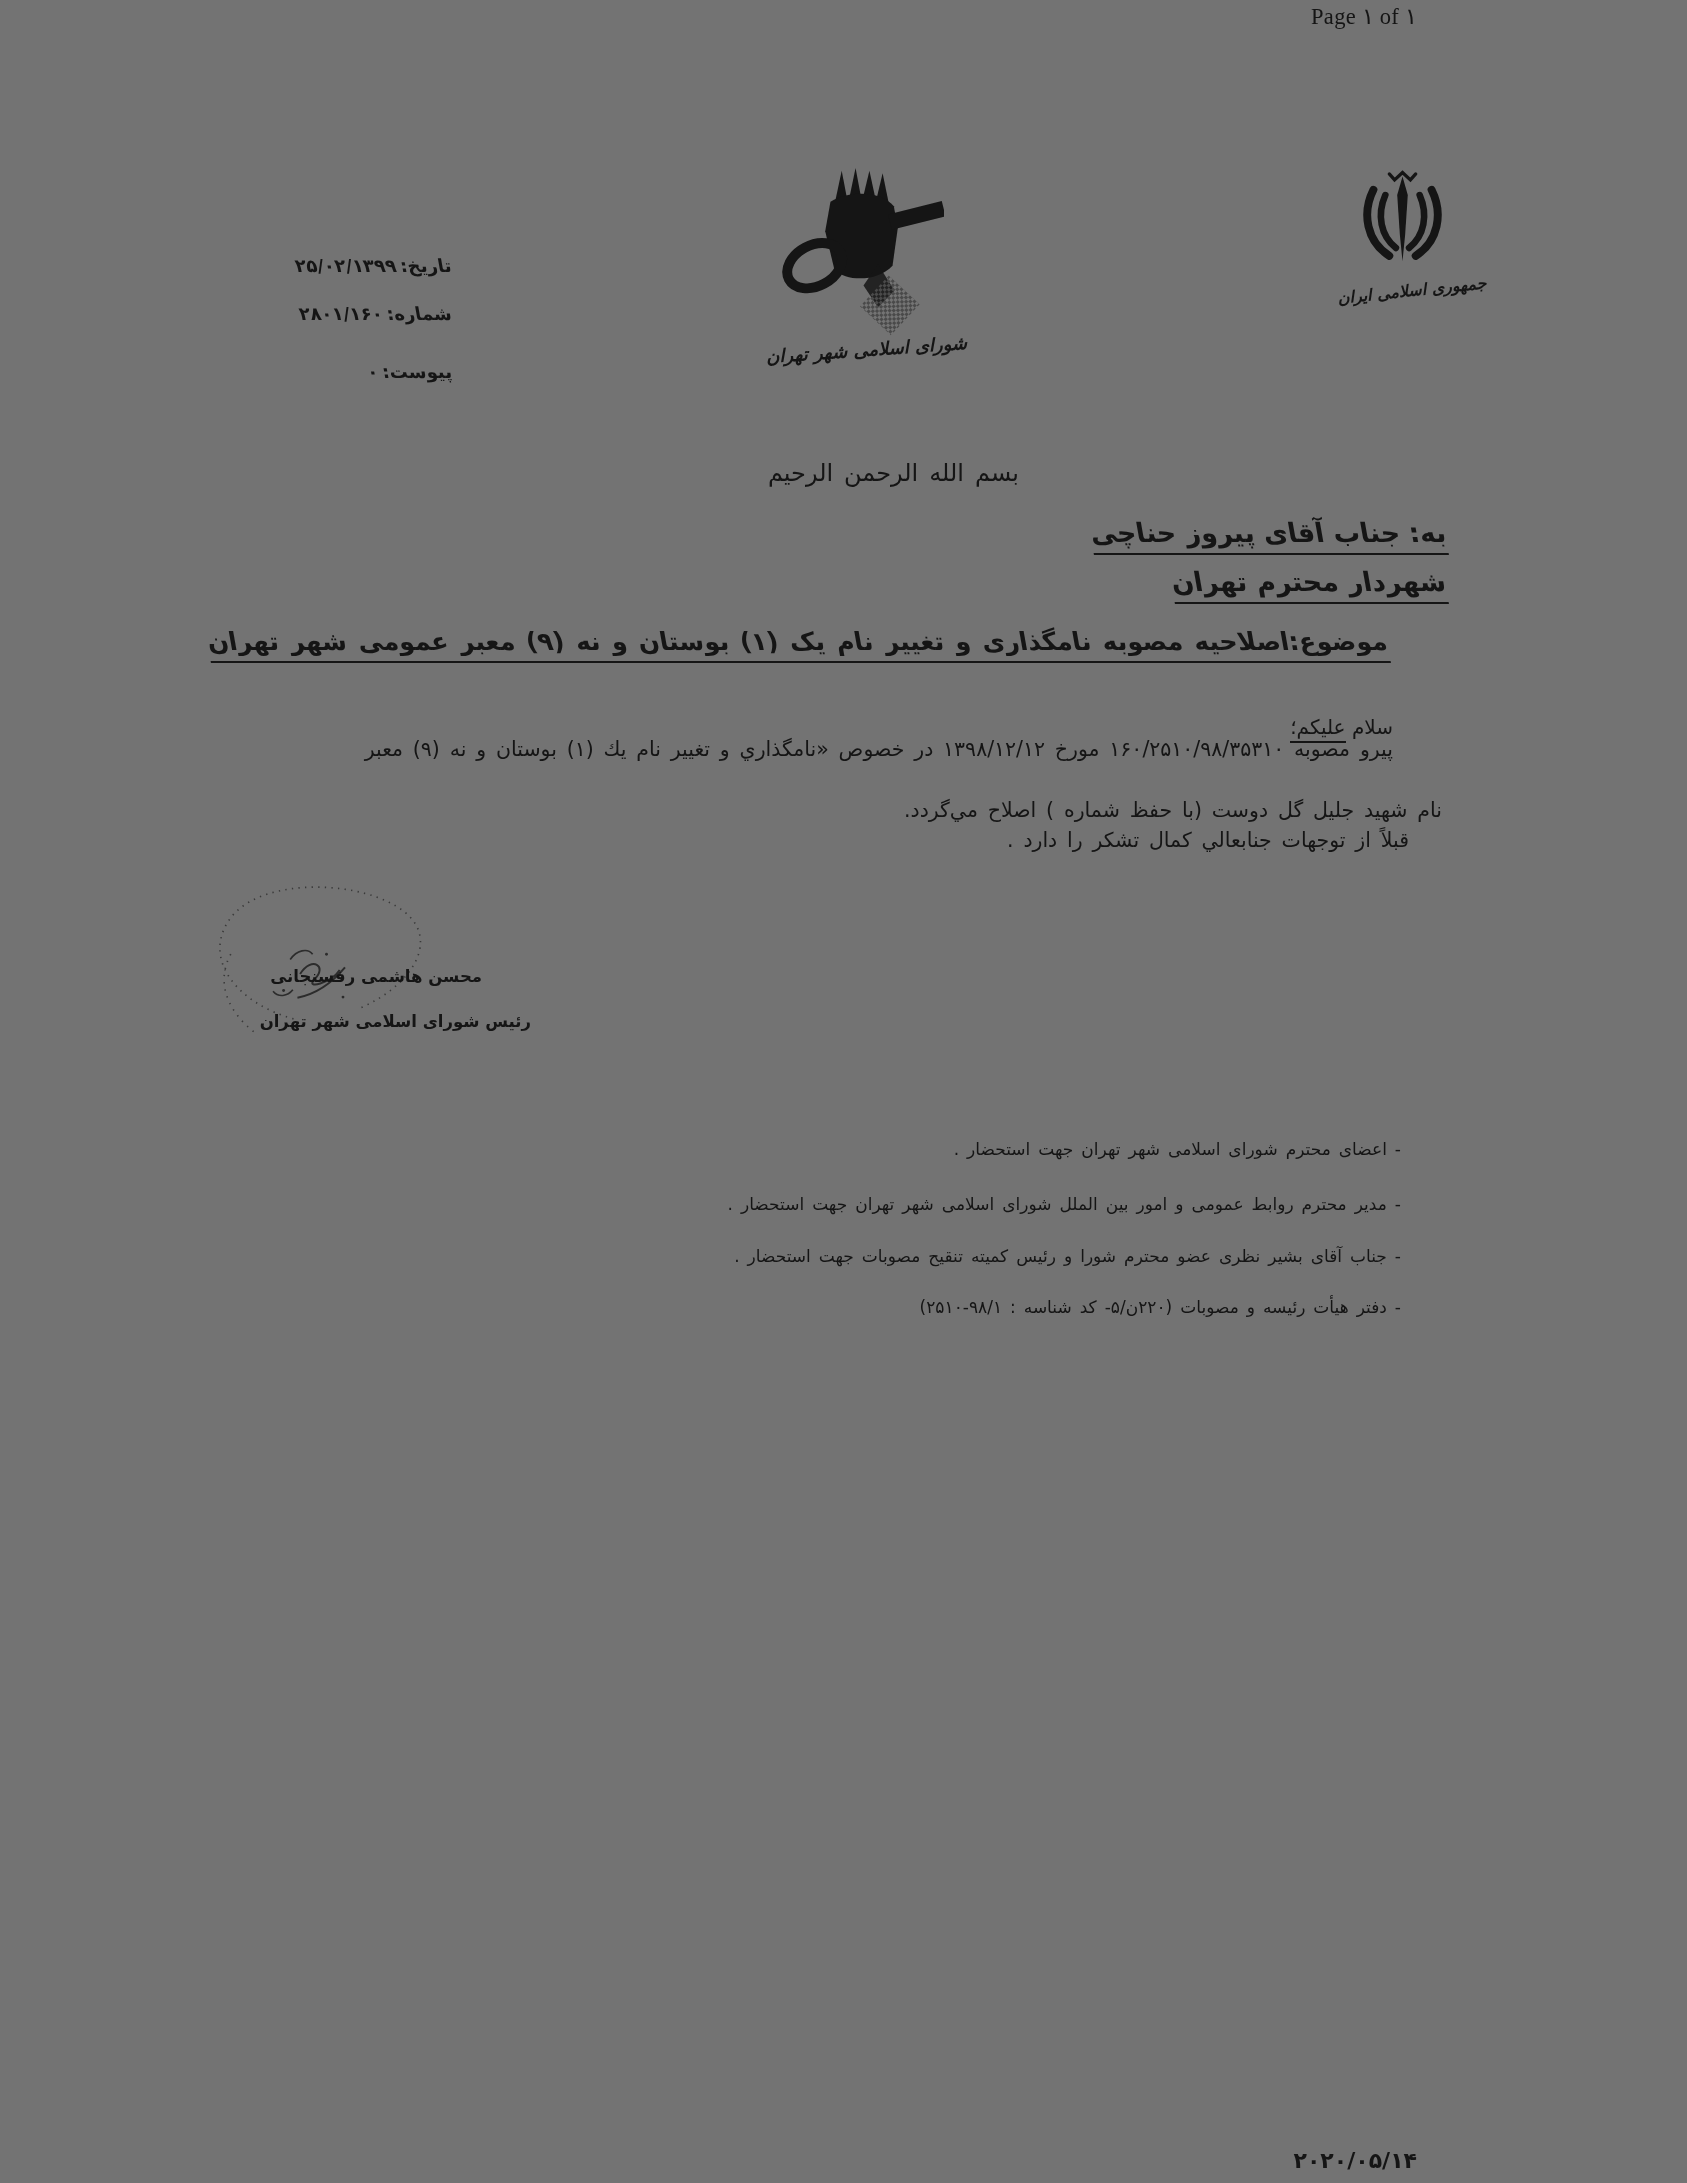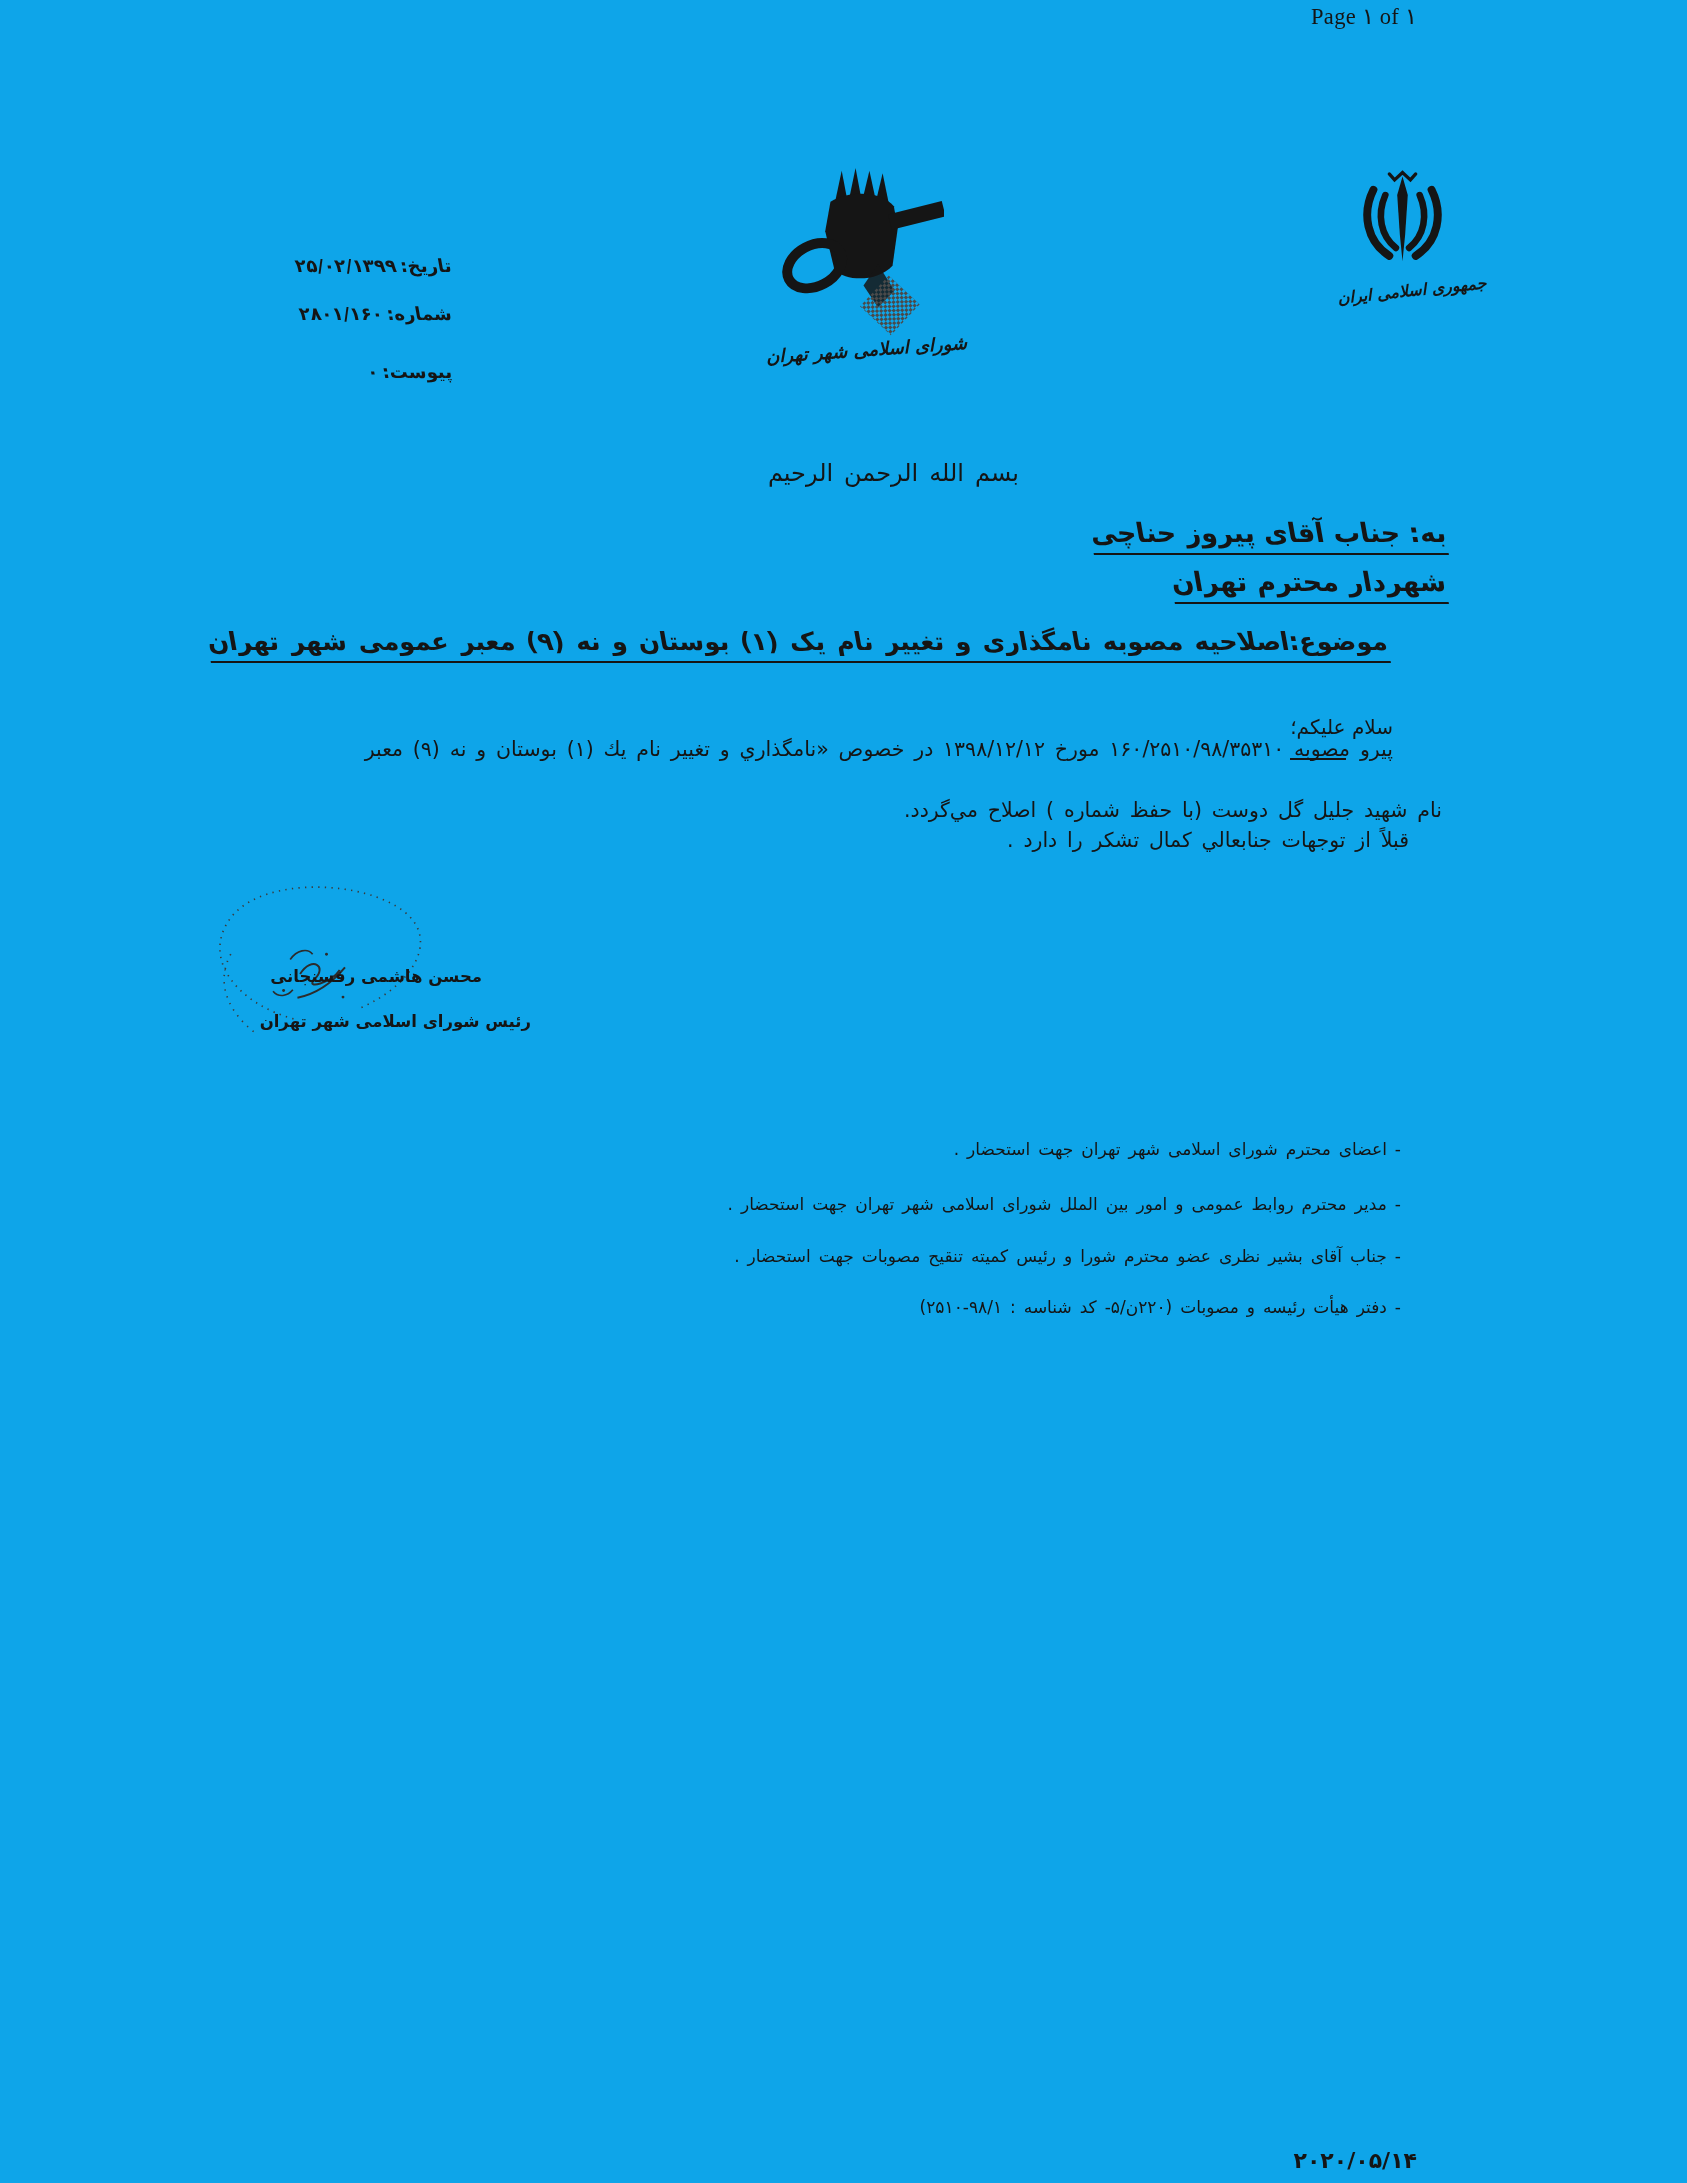--- a/index.html
+++ b/index.html
@@ -1,20 +1,20 @@
 <!DOCTYPE html>
 <html lang="fa" style="font-size:10.6px"><head>
 <meta charset="utf-8">
 <style>
   html,body{margin:0;padding:0;background:#e8e8e8;}
   .page{
     position:relative;
     width:1687px;height:2183px;
     margin:0 auto;
-    background:#0ea5e9;
+    background:#737373;
     overflow:hidden;
     font-family:"DejaVu Sans",sans-serif;
     color:#151515;
   }
   .abs{position:absolute;}
   .rtl{direction:rtl;text-align:right;white-space:nowrap;}
   .ltr{direction:ltr;text-align:left;white-space:nowrap;}
 
   
   .page-label{
@@ -61,21 +61,21 @@
   #to-title{top:566px;}
 
   .subject{
     right:296px;top:627px;
     font-size:25px;font-weight:bold;
     transform:skewX(10deg);transform-origin:100% 100%;
     word-spacing:2.6px;
   }
 
   .greeting{right:294px;top:715px;font-size:20px;}
-  .greeting .gu{border-bottom:2px solid #151515;padding-bottom:19px;}
+  .greeting .gu{border-bottom:2px solid #151515;padding-bottom:2px;}
 
   .body-line{font-size:20.5px;word-spacing:3.3px;letter-spacing:0.3px;}
   #body-line-0{right:294px;top:737px;}
   #body-line-1{right:245px;top:767px;}
   #body-line-2{right:245px;top:798px;}
   #body-line-3{right:278px;top:828px;}
 
   .sig-name{right:1205px;top:967px;font-size:16.5px;font-weight:bold;letter-spacing:0.3px;}
   .sig-title{right:1156px;top:1012px;font-size:16.5px;font-weight:bold;letter-spacing:0.3px;}
 

